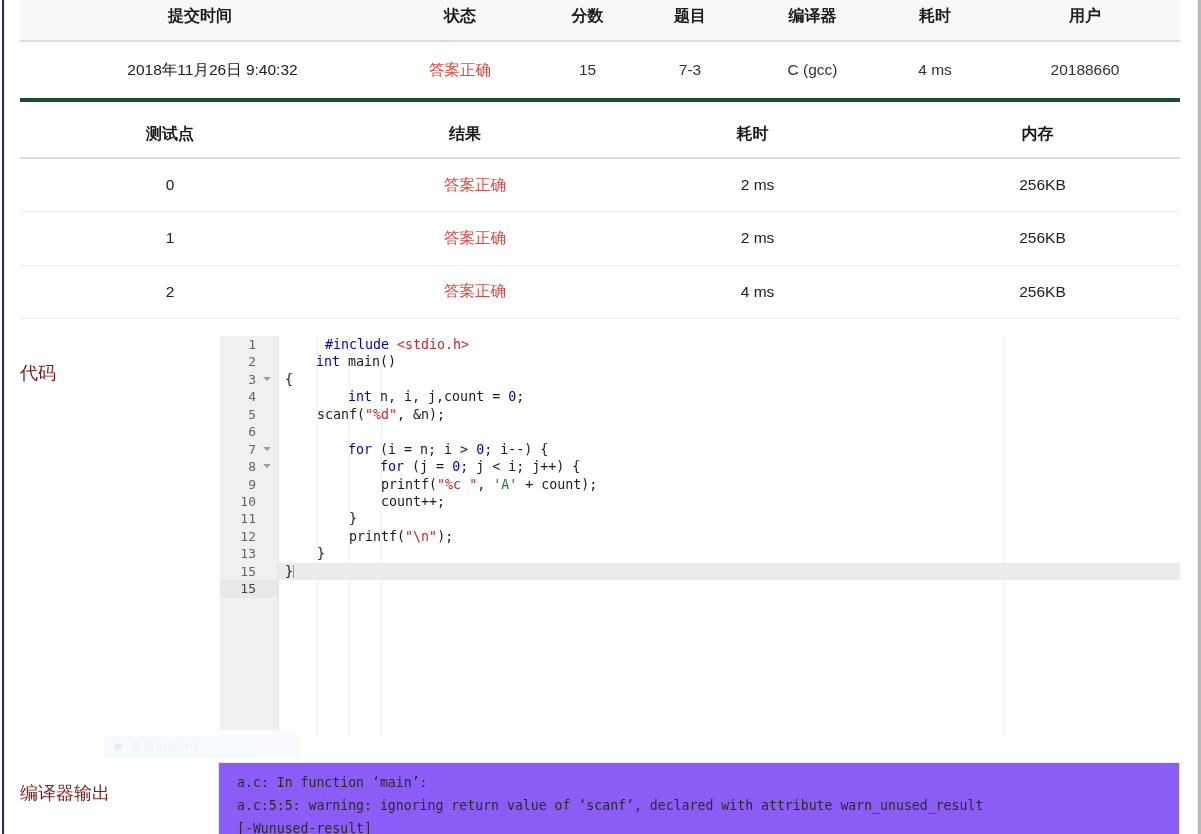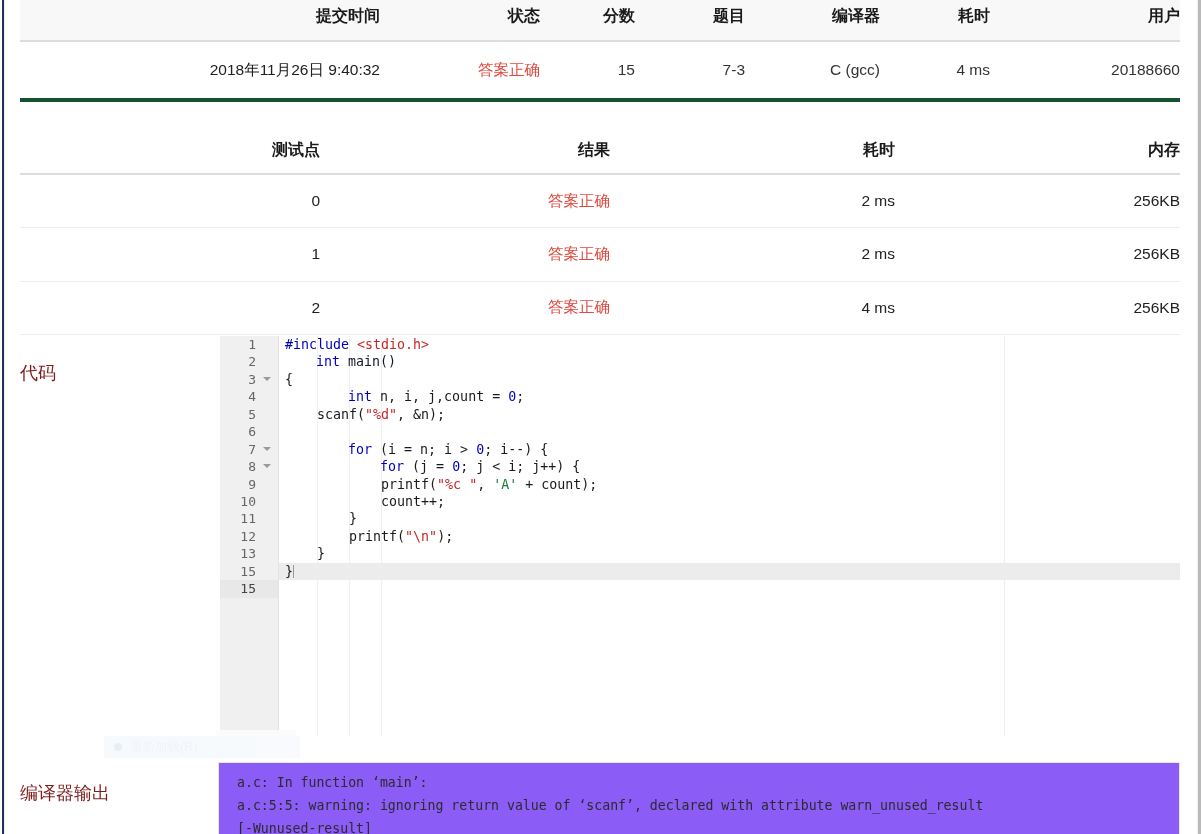--- a/index.html
+++ b/index.html
@@ -33,41 +33,41 @@
 
   
   .tbl {
     position: absolute;
     left: 20px;
     width: 1160px;
     border-collapse: collapse;
     table-layout: fixed;
   }
   .tbl th, .tbl td {
-    text-align: right;
+    text-align: center;
     font-weight: normal;
     padding: 0;
     vertical-align: middle;
     font-size: 15.5px;
   }
   .tbl thead th {
     font-weight: bold;
     font-size: 16px;
     color: #1a1a1a;
   }
 
   
   #submission-table { top: 0px; }
   #submission-table thead tr { height: 41px; background: #f8f8f8; }
   #submission-table thead th { border-bottom: 2px solid #dddddd; padding-bottom: 8px; }
   #submission-table tbody tr { height: 59px; }
   #submission-table tbody td { border-bottom: 4px solid #14532d; }
 
   
-  #testpoint-table { top: 100px; margin-top: 16px; }
+  #testpoint-table { top: 100px; }
   #testpoint-table thead tr { height: 58px; }
   #testpoint-table thead th { border-bottom: 2px solid #dddddd; vertical-align: bottom; padding-bottom: 12px; }
   #testpoint-table tbody tr { height: 53.5px; }
   #testpoint-table tbody td { border-bottom: 1px solid #eeeeee; }
 
   .ok-text { color: #e04a3f; }
   .num-cell { color: #333; }
 
   
   .section-label {
@@ -127,21 +127,21 @@
   .code-line.active { background: #ececec; }
   .print-margin {
     position: absolute; left: 725px; top: 0; width: 1px; height: 400px;
     background: #eeeeee;
   }
   .indent-guide {
     position: absolute; top: 0; width: 1px; height: 400px; background: #efefef;
   }
 
   
-  .t-pre   { color: #0000c0; }
+  .t-pre   { color: #0000c0; margin-left: 40px; }
   .t-inc   { color: #c62828; }
   .t-kw    { color: #0000c0; font-weight: normal; margin-left: 31px; }
   .t-str   { color: #c62828; }
   .t-chr   { color: #1a7f37; }
   .t-num   { color: #0000c0; }
   .t-fn    { color: #0f172a; }
 
   .caret {
     display: inline-block;
     width: 1px; height: 13px;

